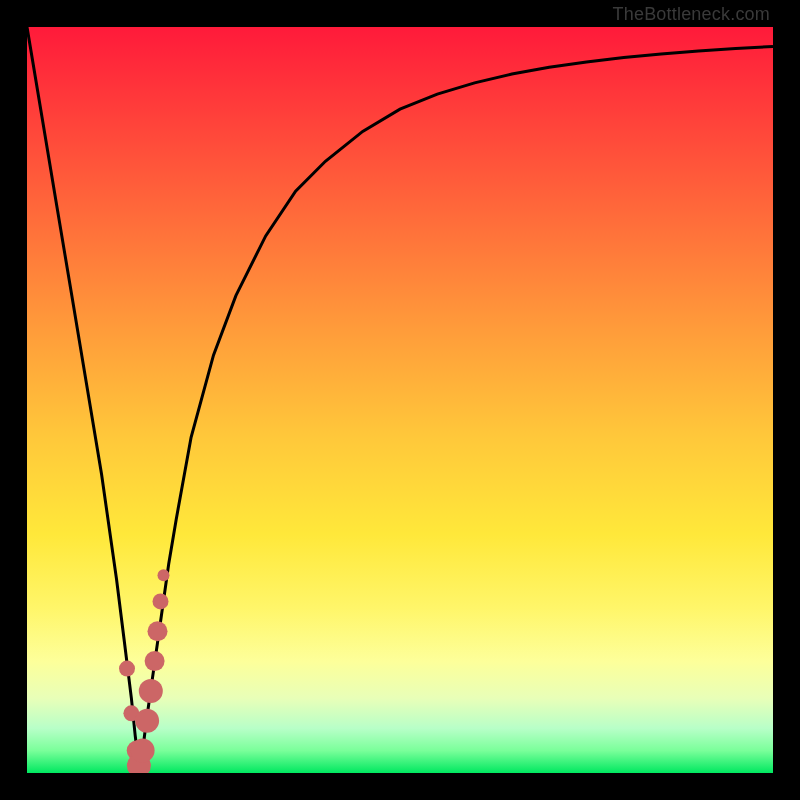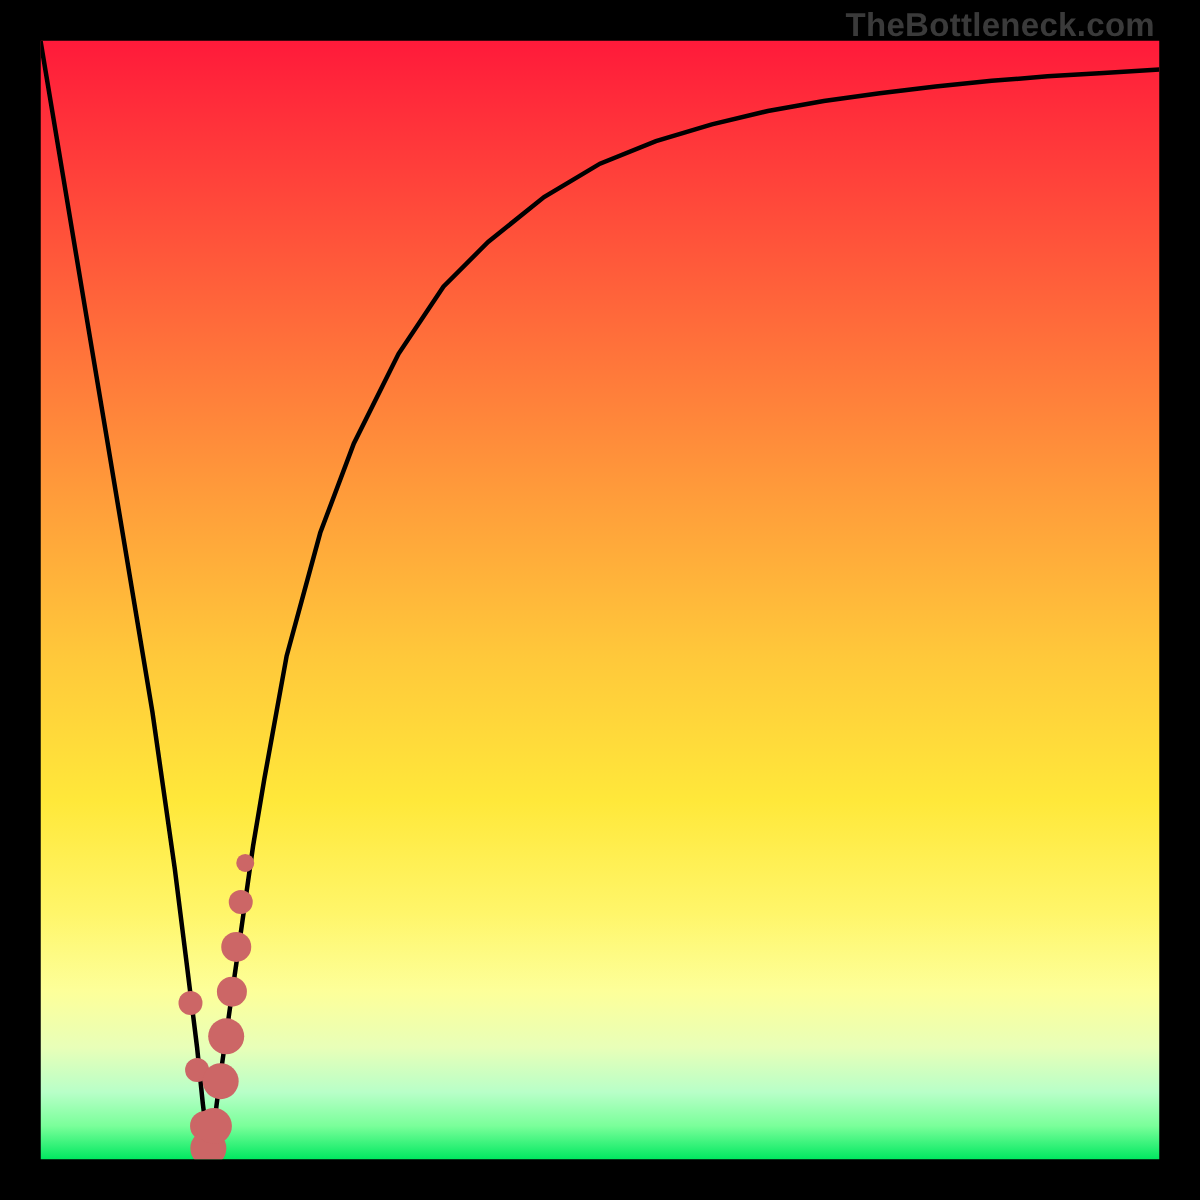--- a/index.html
+++ b/index.html
@@ -43,22 +43,22 @@
       #b8ffc8 94%,
       #7aff9a 97%,
       #00e860 100%
     );
   }
   .watermark {
     position: absolute;
     top: 4px;
     right: 30px;
     color: #3a3a3a;
-    font-size: 22px;
-    font-weight: 700;
+    font-size: 18px;
+    font-weight: 400;
     letter-spacing: 0.2px;
     z-index: 5;
   }
   svg.curve {
     position: absolute;
     left: 0; top: 0;
     width: 746px;
     height: 746px;
     z-index: 2;
   }

